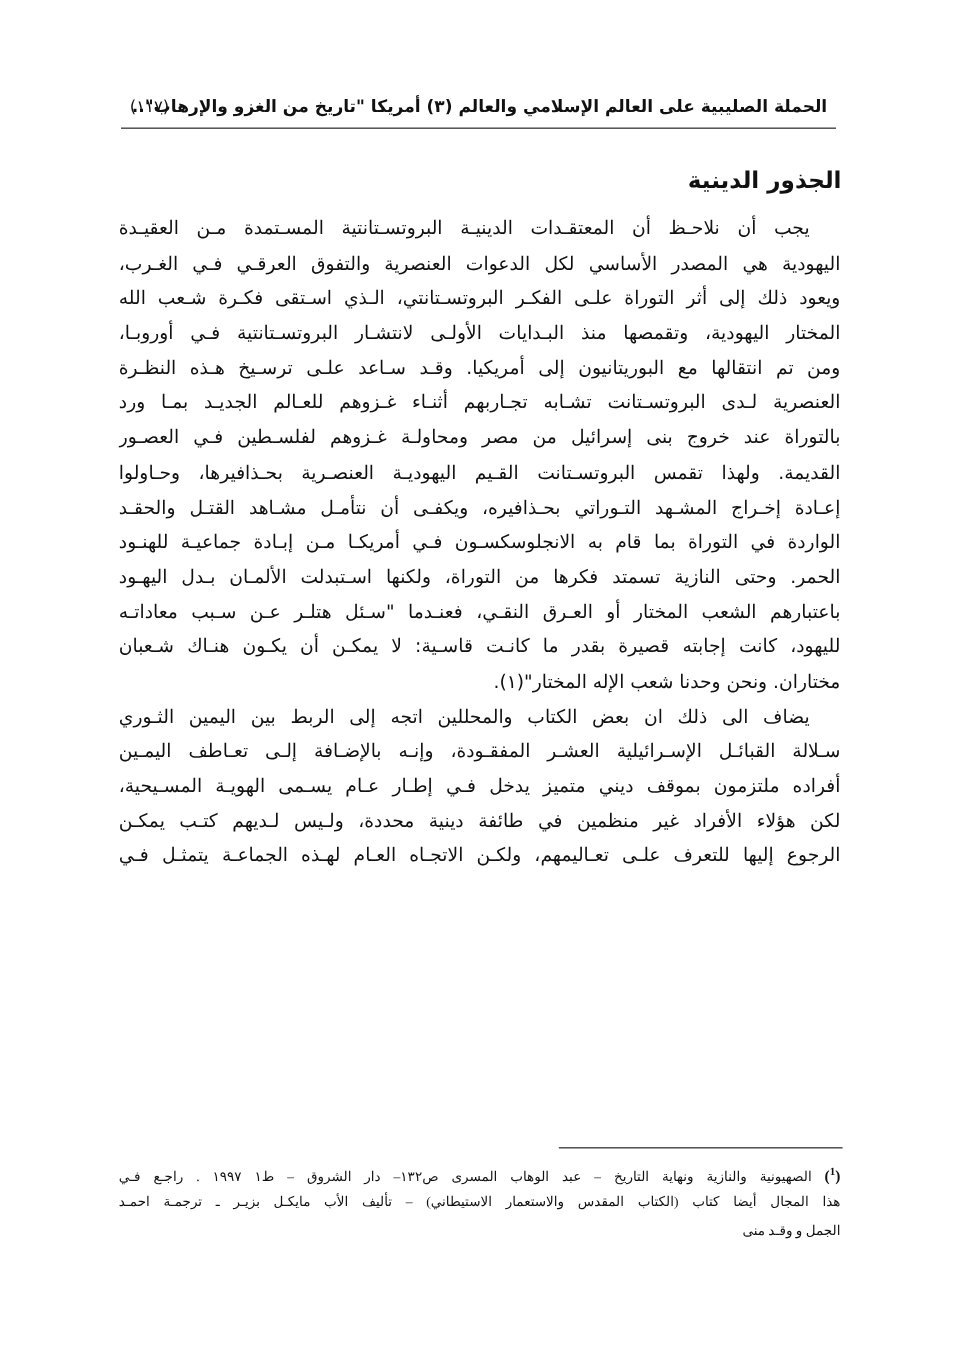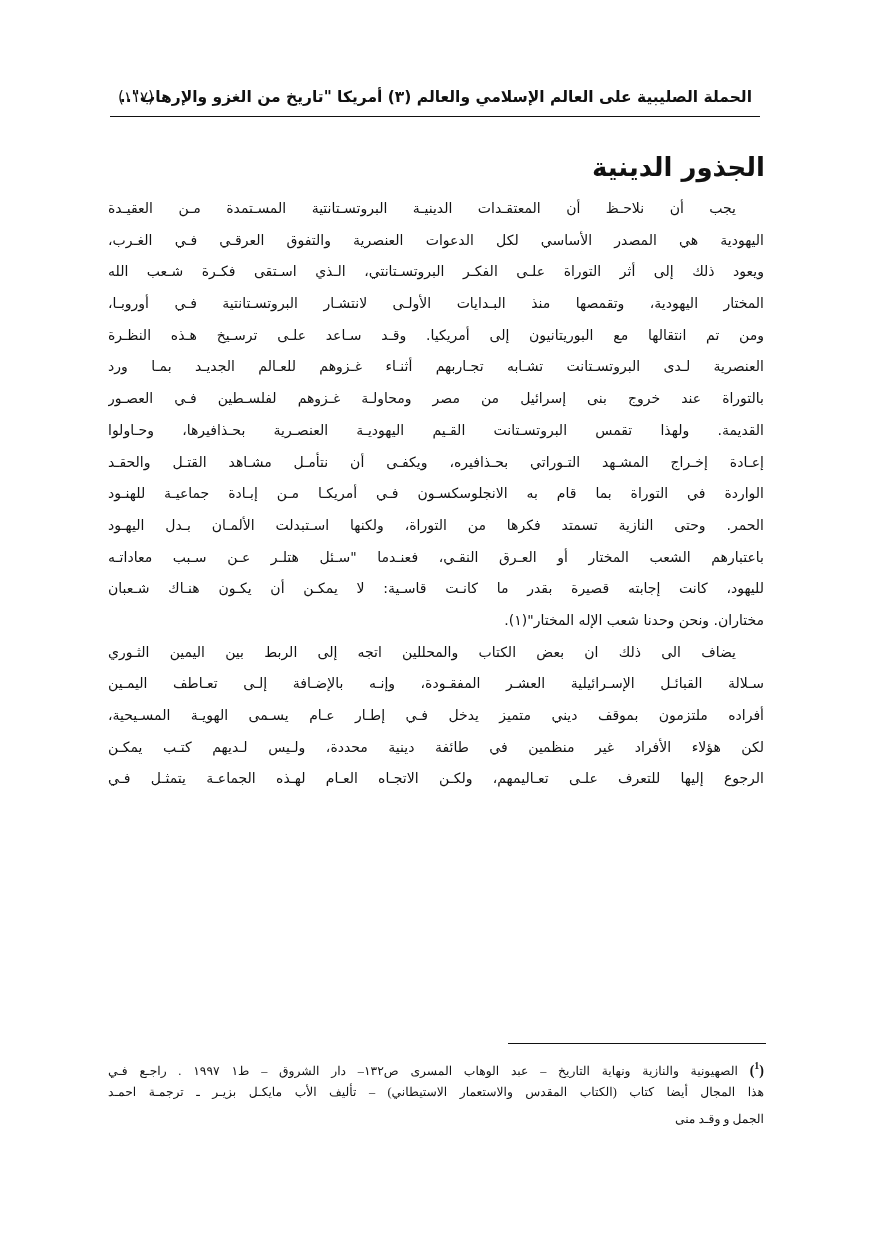--- a/index.html
+++ b/index.html
@@ -4,24 +4,24 @@
 <style>
   html, body { margin: 0; padding: 0; background: #ffffff; }
   body { width: 875px; height: 1240px; position: relative; overflow: hidden;
          font-family: "DejaVu Sans", sans-serif; color: #111111; }
   .header { position: absolute; left: 110px; width: 650px; top: 86px; height: 30px;
             border-bottom: 1.5px solid #111; direction: rtl; }
   .header-title { position: absolute; right: 8px; top: 2px; font-weight: bold; font-size: 15.5px;
                   white-space: nowrap; }
   .header-page { position: absolute; left: 8px; top: 2px; font-weight: normal; font-size: 15px;
                  white-space: nowrap; }
-  .section-title { position: absolute; right: 110px; top: 152px; font-weight: bold; font-size: 26px;
+  .section-title { position: absolute; right: 110px; top: 152px; font-weight: bold; font-size: 21px;
                    direction: rtl; white-space: nowrap; }
   .body-text { position: absolute; left: 108px; width: 656px; top: 193px; direction: rtl; }
-  .line { height: 31.7px; line-height: 31.7px; font-size: 14px; white-space: nowrap;
+  .line { height: 31.7px; line-height: 31.7px; font-size: 17px; white-space: nowrap;
           text-align: justify; text-align-last: justify; overflow: hidden; }
   .line.indent { padding-right: 28px; }
   .line.last { text-align-last: right; }
   .footnote-rule { position: absolute; left: 508px; width: 258px; top: 1043px;
                    border-top: 1.3px solid #111; }
   .footnotes { position: absolute; left: 108px; width: 656px; top: 1052px; direction: rtl;
                font-family: Liberation Serif, serif; }
   .fn-line { height: 27px; line-height: 27px; font-size: 12.3px; white-space: nowrap;
              text-align: justify; text-align-last: justify; overflow: hidden; }
   .fn-line.last { text-align-last: right; }

